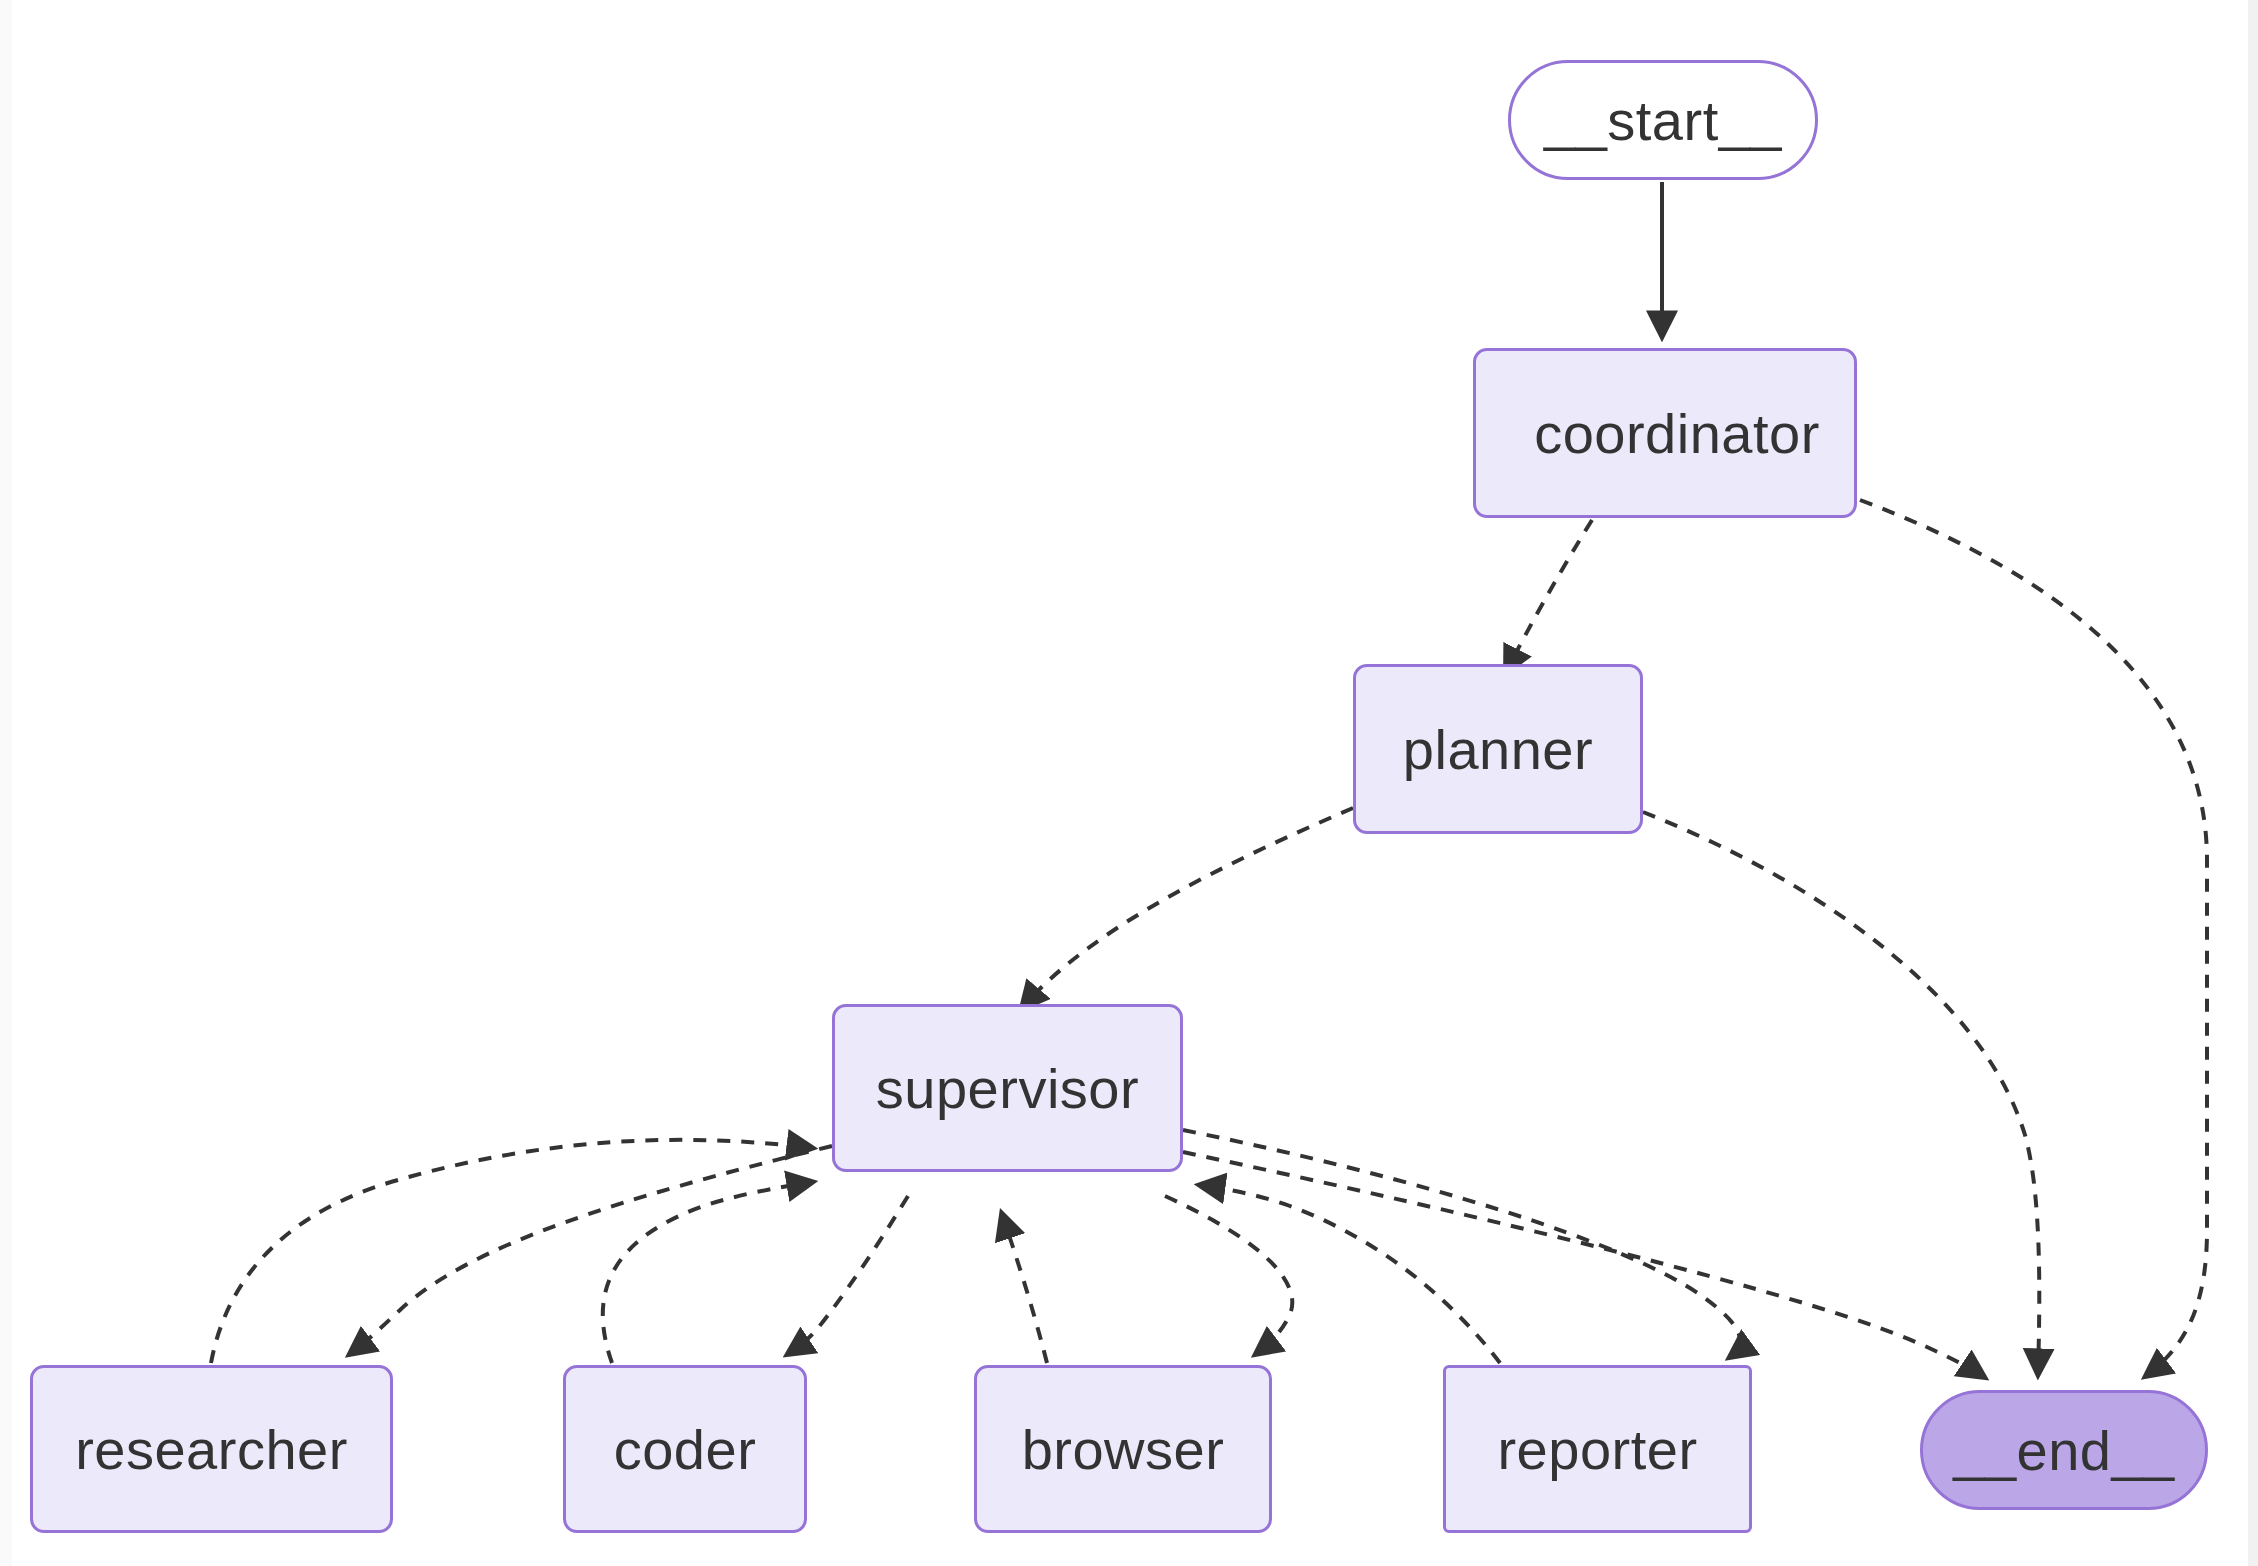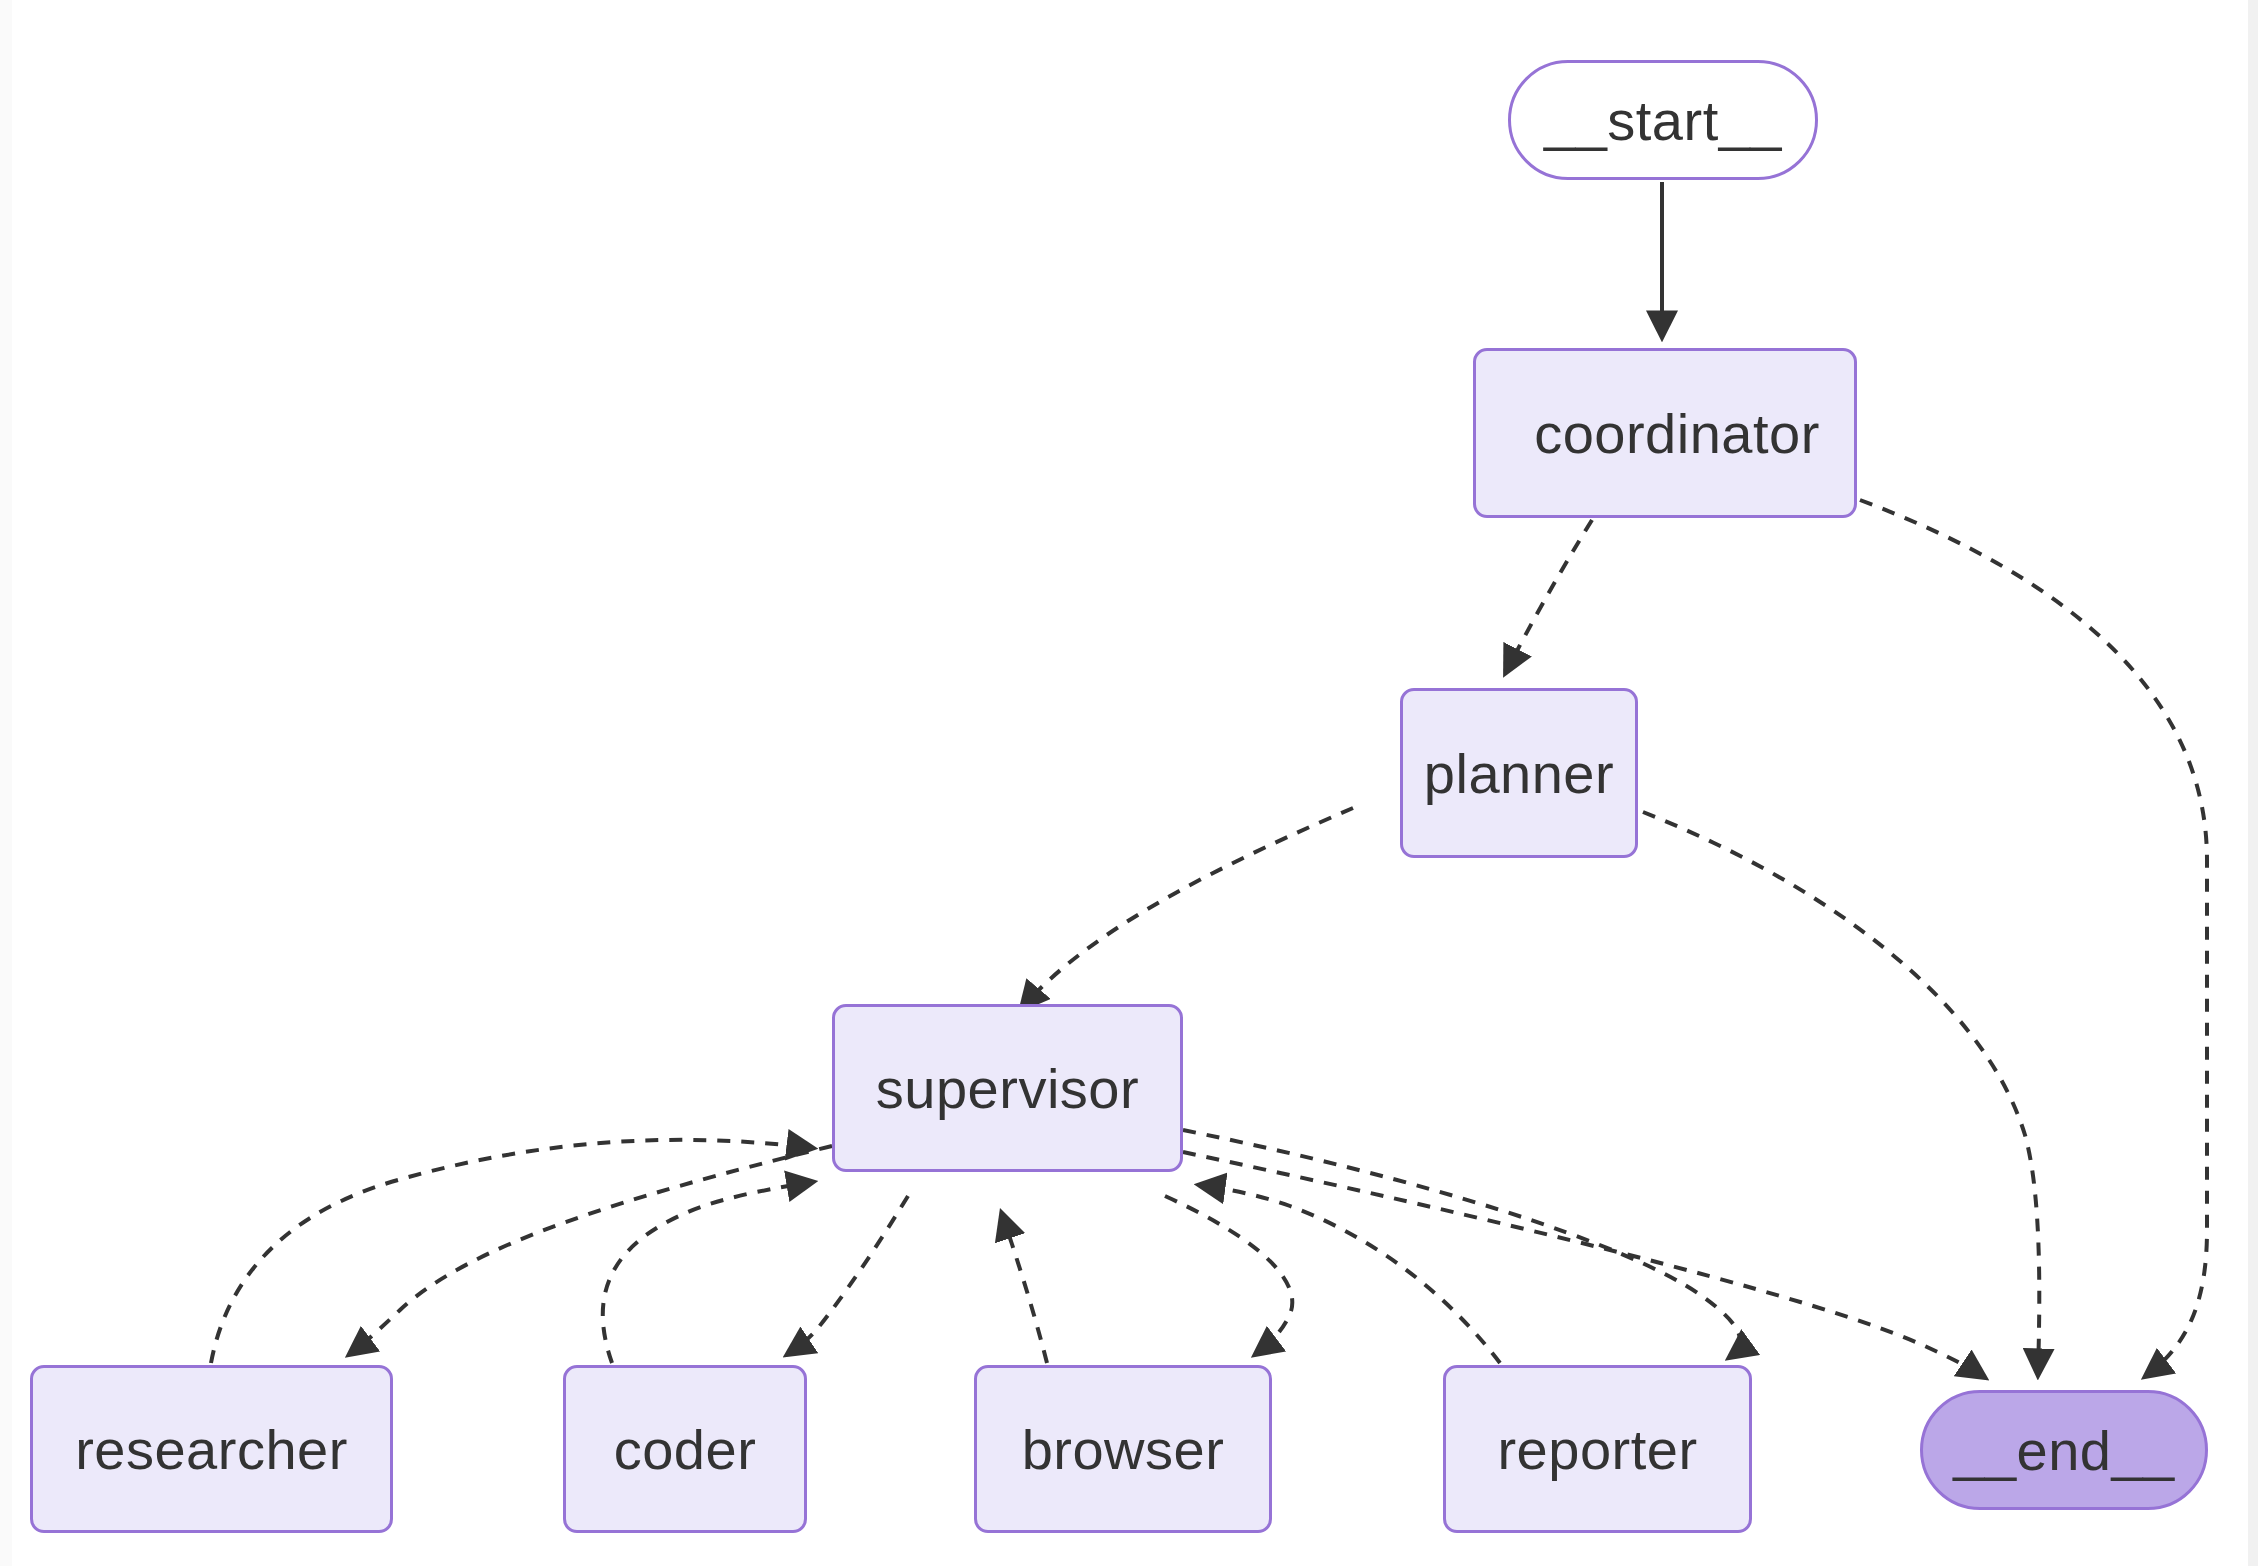--- a/index.html
+++ b/index.html
@@ -85,41 +85,41 @@
   </svg>
 
   <div class="node pill start" style="left:1508px; top:60px; width:310px; height:120px;">
     <span>__start__</span>
   </div>
 
   <div class="node" style="left:1473px; top:348px; width:384px; height:170px;padding-left:24px;">
     <span>coordinator</span>
   </div>
 
-  <div class="node" style="left:1353px; top:688px; width:238px; height:170px;margin-left:47px;">
+  <div class="node" style="left:1353px; top:664px; width:290px; height:170px;">
     <span>planner</span>
   </div>
 
   <div class="node" style="left:832px; top:1004px; width:351px; height:168px;">
     <span>supervisor</span>
   </div>
 
   <div class="node" style="left:30px; top:1365px; width:363px; height:168px;">
     <span>researcher</span>
   </div>
 
   <div class="node" style="left:563px; top:1365px; width:244px; height:168px;">
     <span>coder</span>
   </div>
 
   <div class="node" style="left:974px; top:1365px; width:298px; height:168px;">
     <span>browser</span>
   </div>
 
-  <div class="node" style="left:1443px; top:1365px; width:309px; height:168px;">
+  <div class="node" style="left:1443px; top:1365px; width:309px; height:168px;border-radius:6px;">
     <span>reporter</span>
   </div>
 
   <div class="node pill terminal" style="left:1920px; top:1390px; width:288px; height:120px;">
     <span>__end__</span>
   </div>
 
   <div class="scrollbar-track"></div>
 </div>
 

